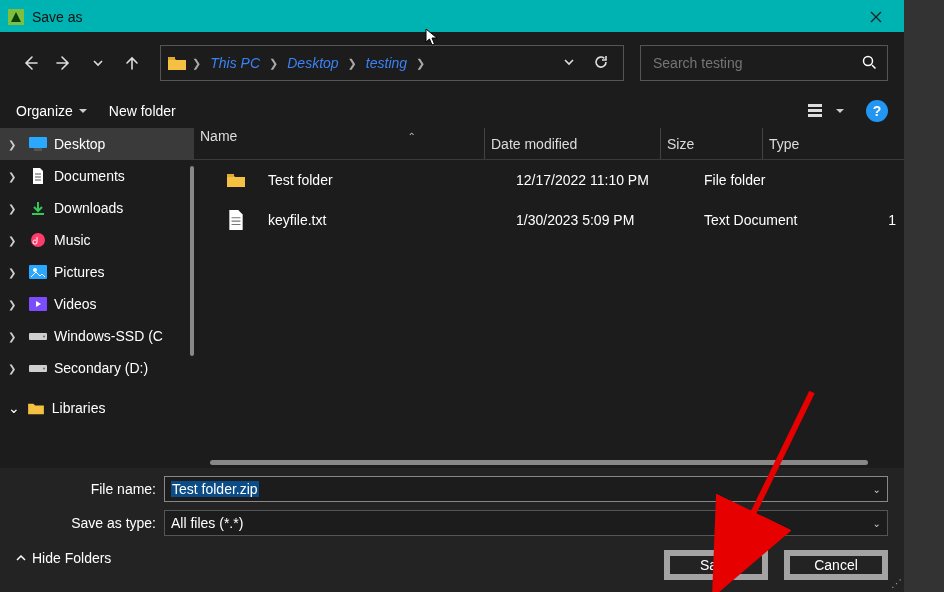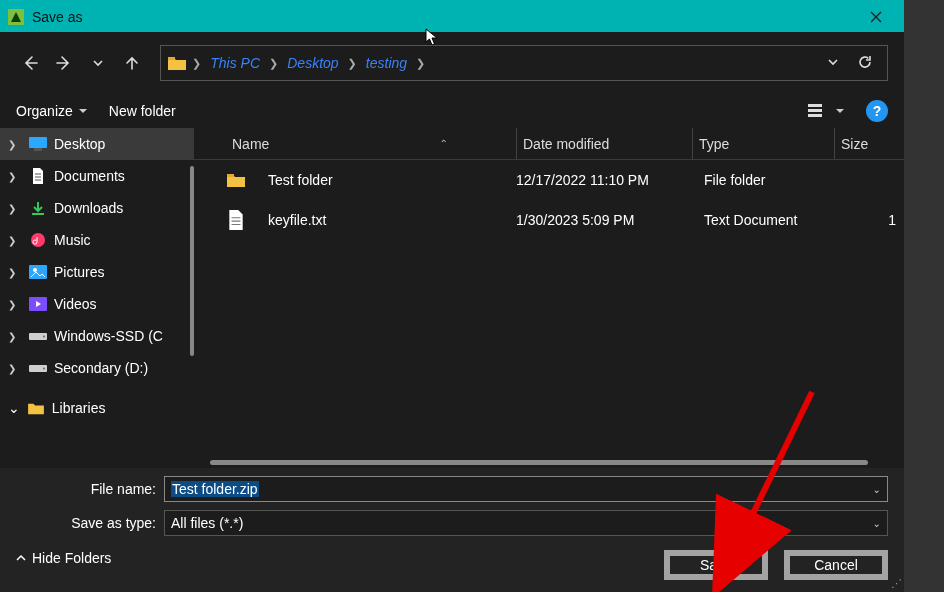--- a/index.html
+++ b/index.html
@@ -104,22 +104,21 @@
     height:32px;display:flex;align-items:center;padding-left:8px;gap:6px;
   }
   .sb-item .chev{width:14px;color:#ccc;font-size:10px;}
   .sb-item.sel{background:var(--sel-row);}
   .sb-item .label{white-space:nowrap;overflow:hidden;}
   .sb-group{height:32px;display:flex;align-items:center;padding-left:8px;gap:6px;margin-top:8px;}
   .ico{width:20px;height:20px;display:flex;align-items:center;justify-content:center;flex-shrink:0;}
 
   .main{flex:1;display:flex;flex-direction:column;position:relative;min-width:0;}
   .cols{
-    height:32px;display:flex;align-items:center;border-bottom:1px solid #3a3a3a;color:#ddd;
-    padding-left:32px;
+    height:32px;display:flex;align-items:flex-start;border-bottom:1px solid #3a3a3a;color:#ddd;
   }
   .ch{padding:0 6px;position:relative;}
   .ch.name{width:290px;display:flex;align-items:center;}
   .ch.date{width:176px;border-left:1px solid #434343;height:100%;display:flex;align-items:center;}
   .ch.type{width:142px;border-left:1px solid #434343;height:100%;display:flex;align-items:center;}
   .ch.size{flex:1;border-left:1px solid #434343;height:100%;display:flex;align-items:center;}
   .sort-ico{flex:1;text-align:right;color:#bbb;font-size:10px;padding-right:62px;}
 
   .files{flex:1;color:#fff;padding-left:32px;overflow:hidden;}
   .file-row{height:40px;display:flex;align-items:center;}
@@ -228,20 +227,29 @@
           </svg>
       </span>
       <span class="refresh">
         <svg width="16" height="16" viewBox="0 0 16 16">
             <path d="M13 8a5 5 0 1 1-1.7-3.7" stroke="#ddd" stroke-width="1.6" fill="none"></path>
             <path d="M13 2 v4 h-4" stroke="#ddd" stroke-width="1.6" fill="none"></path>
           </svg>
       </span>
     </div>
 
+    <div class="search">
+      <input placeholder="Search testing" style="">
+      <span class="sicon">
+        <svg width="16" height="16" viewBox="0 0 16 16">
+            <circle cx="7" cy="7" r="4.5" stroke="#fff" stroke-width="1.5" fill="none"></circle>
+            <path d="M11 11 L14.5 14.5" stroke="#fff" stroke-width="1.5"></path>
+          </svg>
+      </span>
+    </div>
   </div>
 
   <div class="toolbar">
     <div class="tbtn">
       <span>Organize</span>
       <svg width="8" height="8" viewBox="0 0 8 8">
           <path d="M0 2 L4 6 L8 2" fill="#ccc"></path>
         </svg>
     </div>
     <div class="tbtn">
@@ -361,25 +369,25 @@
 
     <div class="main">
       <div class="cols">
         <div class="ch name">
           <span>Name</span>
           <span class="sort-ico">⌃</span>
         </div>
         <div class="ch date">
             <span>Date modified</span>
           </div>
+        <div class="ch size">
+            <span>Size</span>
+          </div>
         <div class="ch type">
             <span>Type</span>
-          </div>
-        <div class="ch size">
-            <span>Size</span>
           </div>
       </div>
       <div class="files" id="file-rows">
           <div class="file-row">
             <div class="fc name">
               <span class="ico">
                 <svg width="22" height="18" viewBox="0 0 20 16">
                   <path d="M1 3 h6 l2 2 h10 v10 h-18 z" fill="#f5c142"></path>
                   <rect x="1" y="2" width="7" height="3" fill="#e2a92d"></rect>
                 </svg>

